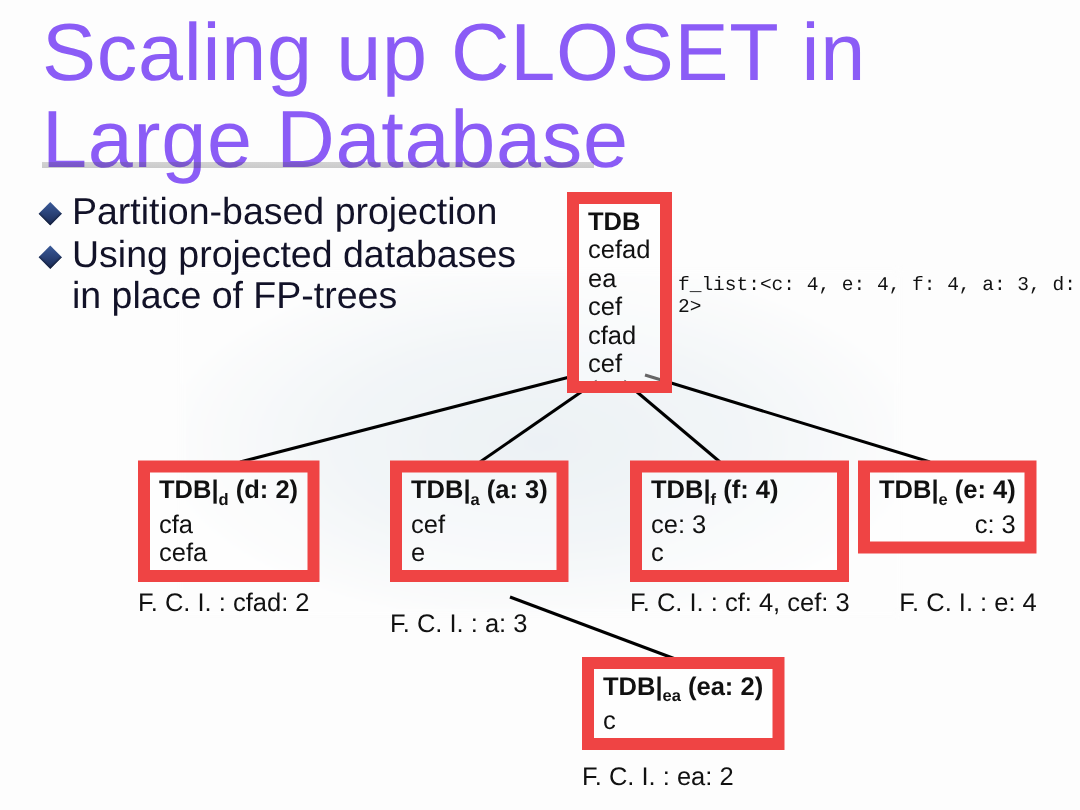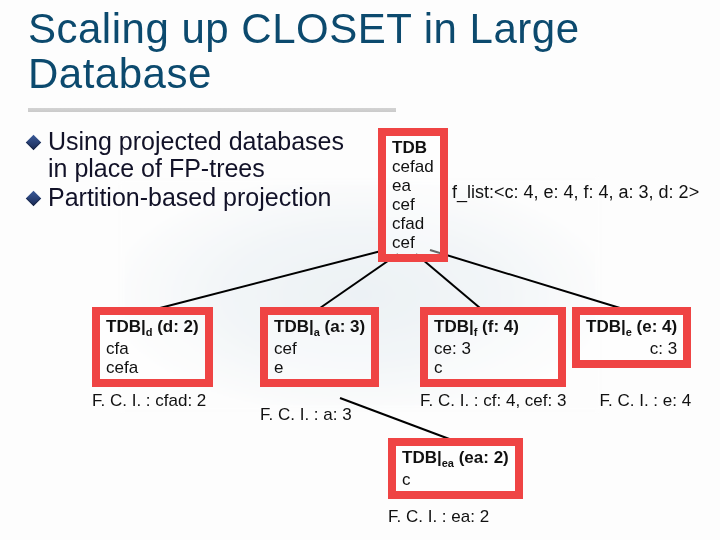--- a/index.html
+++ b/index.html
@@ -19,24 +19,24 @@
     width: 480px; height: 230px;
     background: radial-gradient(ellipse at center, #e6edf2 0%, #eef3f6 40%, #fdfdfd 75%);
     filter: blur(2px);
     opacity: .7;
     z-index: 0;
   }
   .title {
     position: absolute;
     left: 28px; top: 6px;
     width: 660px;
-    font-size: 42px;
+    font-size: 54px;
     line-height: 1.08;
     letter-spacing: .5px;
-    color: #0c4a6e;
+    color: #8b5cf6;
     z-index: 2;
     font-family: Verdana, Tahoma, sans-serif;
   }
   .underline {
     position: absolute;
     left: 28px; top: 108px;
     width: 368px; height: 4px;
     background: linear-gradient(#555,#333);
     opacity: .25;
     z-index: 2;
@@ -70,44 +70,44 @@
     color: #111;
   }
   .boxed { border: 8px solid #ef4444; padding: 2px 6px; background: rgba(255,255,255,.4); }
   .hdr { font-weight: bold; }
   .sub { font-size: 11px; vertical-align: sub; }
   .fci { font-size: 17px; margin-top: 4px; }
 
   .flist {
     position: absolute;
     z-index: 3;
-    font-family: Liberation Sans, sans-serif;
-    font-size: 18px;
+    font-family: Liberation Mono, monospace;
+    font-size: 13px;
     color: #111;
   }
 
   
   .svglines { position:absolute; left:0; top:0; z-index:1; pointer-events:none; }
 </style>
 </head>
 <body>
 
 <div class="bg"></div>
 
 <div class="title">Scaling up CLOSET in Large Database</div>
 <div class="underline"></div>
 
 <div class="bullets">
   <div class="row">
     <div class="diamond"></div>
-    <div>Using projected databases in place of FP-trees</div>
+    <div>Partition-based projection</div>
   </div>
   <div class="row">
     <div class="diamond"></div>
-    <div>Partition-based projection</div>
+    <div>Using projected databases in place of FP-trees</div>
   </div>
 </div>
 
 <div class="flist" style="left:452px; top:182px;">f_list:&lt;c: 4, e: 4, f: 4, a: 3, d: 2&gt;</div>
 
 <div class="box" style="left:378px; top:128px;">
   <div class="boxed">
     <div class="hdr">TDB</div>
     <div>cefad</div>
     <div>ea</div>

